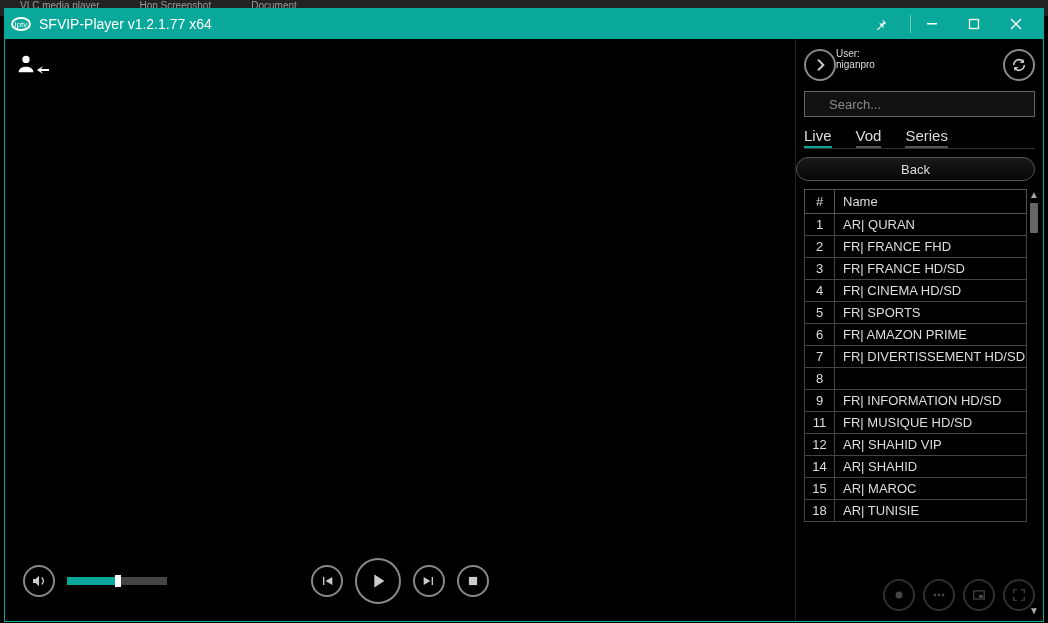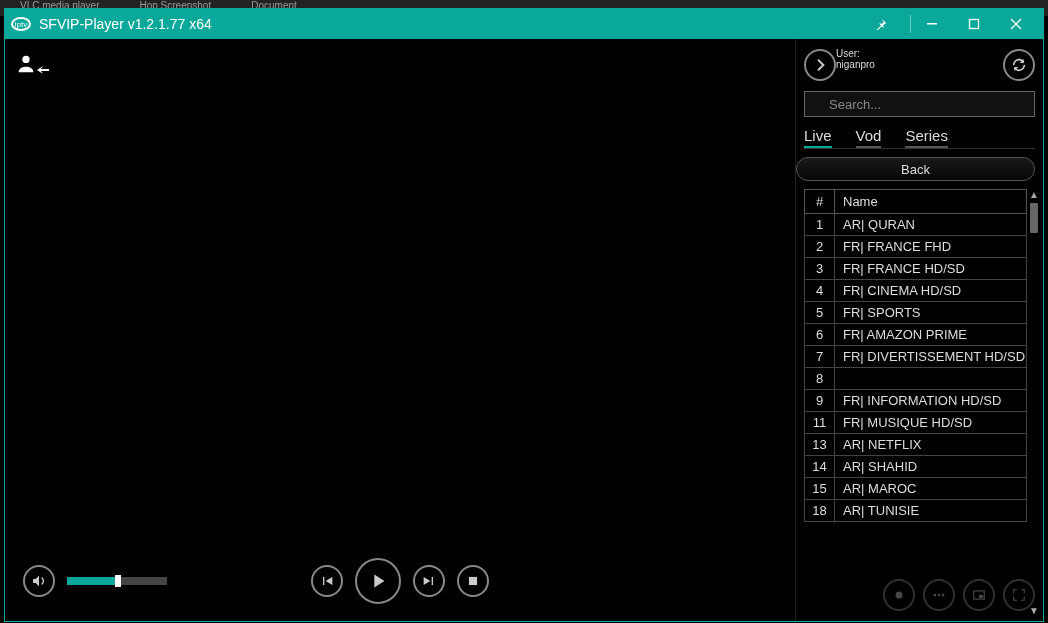--- a/index.html
+++ b/index.html
@@ -235,22 +235,22 @@
               </div>
               <div class="row">
                 <div class="col-n">9</div>
                 <div class="col-name">FR| INFORMATION HD/SD</div>
               </div>
               <div class="row">
                 <div class="col-n">11</div>
                 <div class="col-name">FR| MUSIQUE HD/SD</div>
               </div>
               <div class="row">
-                <div class="col-n">13</div>
-                <div class="col-name">AR| NETFLIX</div>
+                <div class="col-n">12</div>
+                <div class="col-name">AR| SHAHID VIP</div>
               </div>
               <div class="row">
                 <div class="col-n">14</div>
                 <div class="col-name">AR| SHAHID</div>
               </div>
               <div class="row">
                 <div class="col-n">15</div>
                 <div class="col-name">AR| MAROC</div>
               </div>
               <div class="row">

